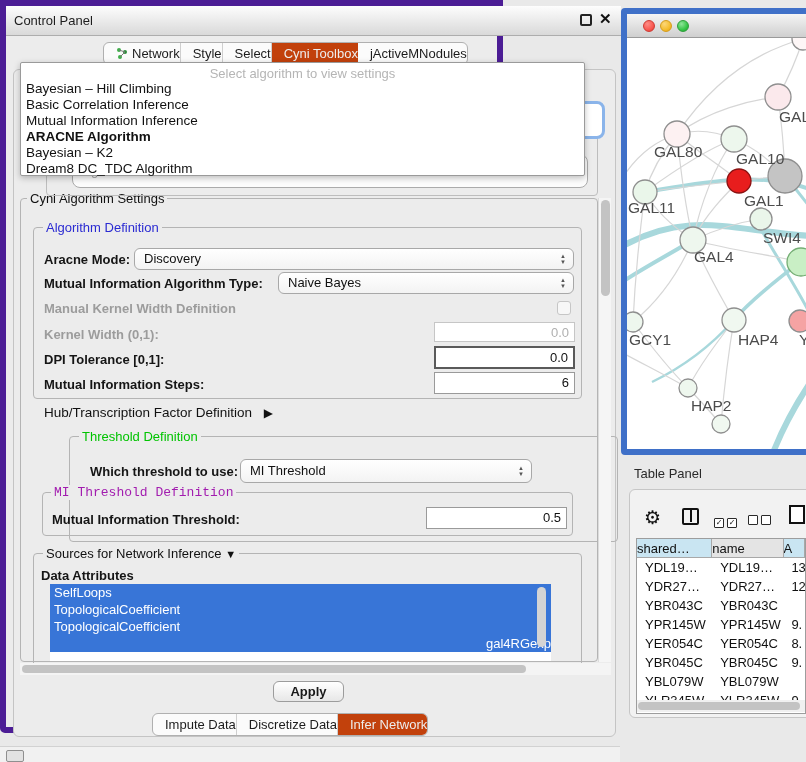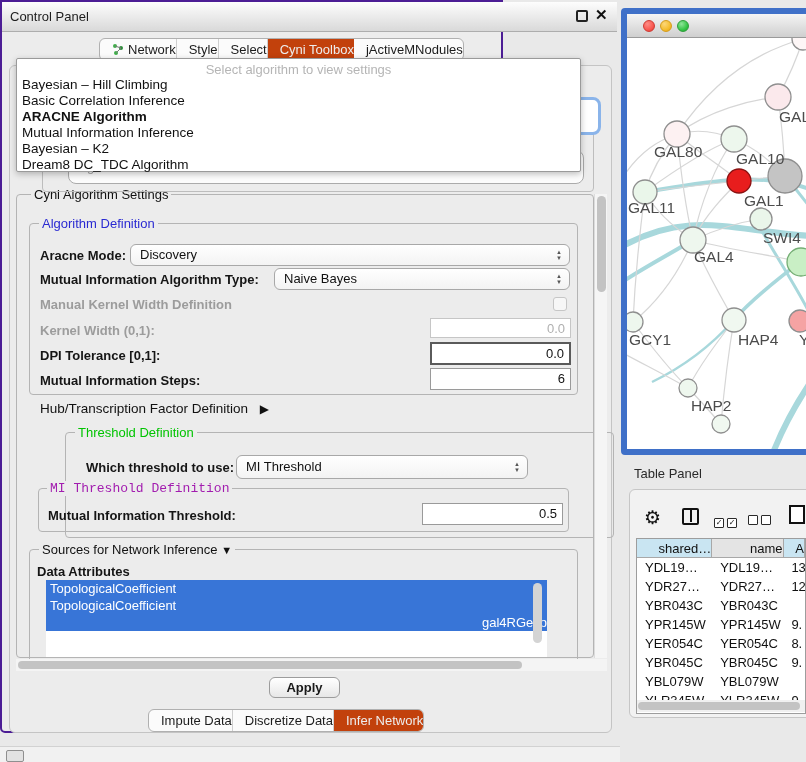--- a/index.html
+++ b/index.html
@@ -2,21 +2,21 @@
 <html><head>
 <meta charset="utf-8">
 <style>
   * { margin:0; padding:0; box-sizing:border-box; }
   html,body { width:806px; height:762px; overflow:hidden; }
   body { font-family:"Liberation Sans", sans-serif; background:#e9e9e9; position:relative; }
   .abs { position:absolute; }
 
   
   #control-panel { left:0; top:0; width:503px; height:733px; background:#ececec;
-    border:2px solid #4c1d95; border-radius:0 0 5px 5px; }
+    border:6px solid #4c1d95; border-radius:0 0 5px 5px; }
   #cp-titlebar { left:0; top:0; width:615px; height:30px;
     background:linear-gradient(#fdfdfd,#d9d9d9); border-bottom:1px solid #adadad; }
   #cp-title { left:8px; top:7px; font-size:13px; color:#1d1d1d; }
   #cp-float { left:574px; top:8px; width:12px; height:12px; border:2px solid #222; border-radius:2px; }
   #cp-close { left:593px; top:4px; font-size:15px; font-weight:bold; color:#111; }
 
   
   #cp-frame { left:7px; top:63px; width:603px; height:668px; border:1px solid #c4c4c4;
     border-radius:6px; background:#ececec; }
 
@@ -91,21 +91,21 @@
   #tbl-cols-icon { left:682px; top:508px; width:17px; height:17px; border:2.5px solid #111; border-radius:2px; }
   #tbl-cols-icon::after { content:""; position:absolute; left:5.5px; top:0; width:2.5px; height:12px; background:#111; }
   .cb { width:10px; height:10px; border:1.5px solid #2a2a2a; display:inline-block; font-size:8px;
     line-height:8px; text-align:center; color:#111; background:#fff; margin-right:3px; border-radius:1px;}
   #tbl-file-icon { left:789px; top:505px; width:16px; height:19px; border:2.5px solid #111; background:#fff; }
   #yeast-table { left:636px; top:538px; width:170px; height:176px; overflow:hidden; background:#fff;
     border:1px solid #9d9d9d; }
   .trow { display:flex; height:19px; }
   .tcell { font-size:13px; color:#111; padding:2px 0 0 8px; white-space:nowrap; overflow:hidden; }
   .c0 { width:77px; } .c1 { width:73px; } .c2 { width:22px; }
-  .thead .tcell { text-align:right; padding-left:0; border-right:1px solid #a8a8a8; border-bottom:1px solid #a8a8a8; }
+  .thead .tcell { text-align:left; padding-left:0; border-right:1px solid #a8a8a8; border-bottom:1px solid #a8a8a8; }
   #tbl-hscroll { left:637px; top:700px; width:168px; height:12px; background:#f0f0f0; }
   #tbl-hscroll .thumb { left:1px; top:2px; width:162px; height:8px; }
 </style>
 </head>
 <body>
 
 <div class="abs" id="control-panel">
 
   <div class="abs" id="cp-titlebar">
     <div class="abs" id="cp-title">Control Panel</div>
@@ -134,29 +134,29 @@
   <div class="abs" id="bg-combo">
     <span>gal-filtered sif default node</span>
     <span class="abs stepper" style="font-size:6px; line-height:6px; color:#888;"><span>▲</span><br><span>▼</span></span>
   </div>
 
   <div class="abs" id="algo-dd">
     <div id="algo-dd-ph">Select algorithm to view settings</div>
     <div id="algo-dd-items">
         <div class="dd-item">Bayesian – Hill Climbing</div>
         <div class="dd-item">Basic Correlation Inference</div>
+        <div class="dd-item">Mutual Information Inference</div>
         <div class="dd-item bold">ARACNE Algorithm</div>
-        <div class="dd-item">Mutual Information Inference</div>
         <div class="dd-item">Bayesian – K2</div>
         <div class="dd-item">Dream8 DC_TDC Algorithm</div>
       </div>
   </div>
 
   <div class="abs groupbox" style="left:14px; top:192px; width:578px; height:464px;">
-    <span class="legend" style="left:6px; color:#111;margin-left:8px;">Cyni Algorithm Settings</span>
+    <span class="legend" style="left:6px; color:#111;">Cyni Algorithm Settings</span>
   </div>
 
   <div class="abs groupbox" style="left:27px; top:221px; width:549px; height:172px;">
     <span class="legend" style="left:9px; color:#2a2ad2;">Algorithm Definition</span>
   </div>
   <div class="abs lbl" style="left:38px; top:246px;">Aracne Mode:</div>
   <div class="abs lbl" style="left:38px; top:270px;">Mutual Information Algorithm Type:</div>
   <div class="abs combo" style="left:128px; top:242px; width:440px; height:22px; line-height:20px;">
     <span>Discovery</span>
     <span class="stepper"><span>▲</span><br><span>▼</span></span>
@@ -191,20 +191,21 @@
     <span class="legend" style="left:8px; color:#a21caf;font-family:Liberation Mono, monospace;">MI Threshold Definition</span>
   </div>
   <div class="abs lbl" style="left:46px; top:506px;">Mutual Information Threshold:</div>
   <div class="abs field" style="left:420px; top:501px; width:141px; height:22px;">0.5</div>
 
   <div class="abs groupbox" style="left:27px; top:547px; width:549px; height:120px;">
     <span class="legend" style="left:9px; color:#111;"><span>Sources for Network Inference</span> <span style="font-size:11px;">▼</span></span>
   </div>
   <div class="abs lbl" style="left:35px; top:562px;">Data Attributes</div>
   <div class="abs" id="attr-list">
+      <div class="attr-item" style="background: rgb(56, 117, 215);">SelfLoops</div>
       <div class="attr-item" style="background: rgb(56, 117, 215);">TopologicalCoefficient</div>
       <div class="attr-item" style="background: rgb(56, 117, 215);">TopologicalCoefficient</div>
       <div class="attr-item" style="background: rgb(56, 117, 215); text-align: right;">gal4RGexp</div>
     </div>
   <div class="abs vscroll" style="left:531px; top:581px; width:10px; height:70px; background:transparent; border:none;">
     <div class="thumb abs" style="left:0; top:0; width:9px; height:60px; background:#d4d4d4;"></div>
   </div>
 
   <div class="abs vscroll" style="left:592px; top:192px; width:13px; height:464px;">
     <div class="thumb abs" style="left:2px; top:2px; width:9px; height:96px;"></div>

